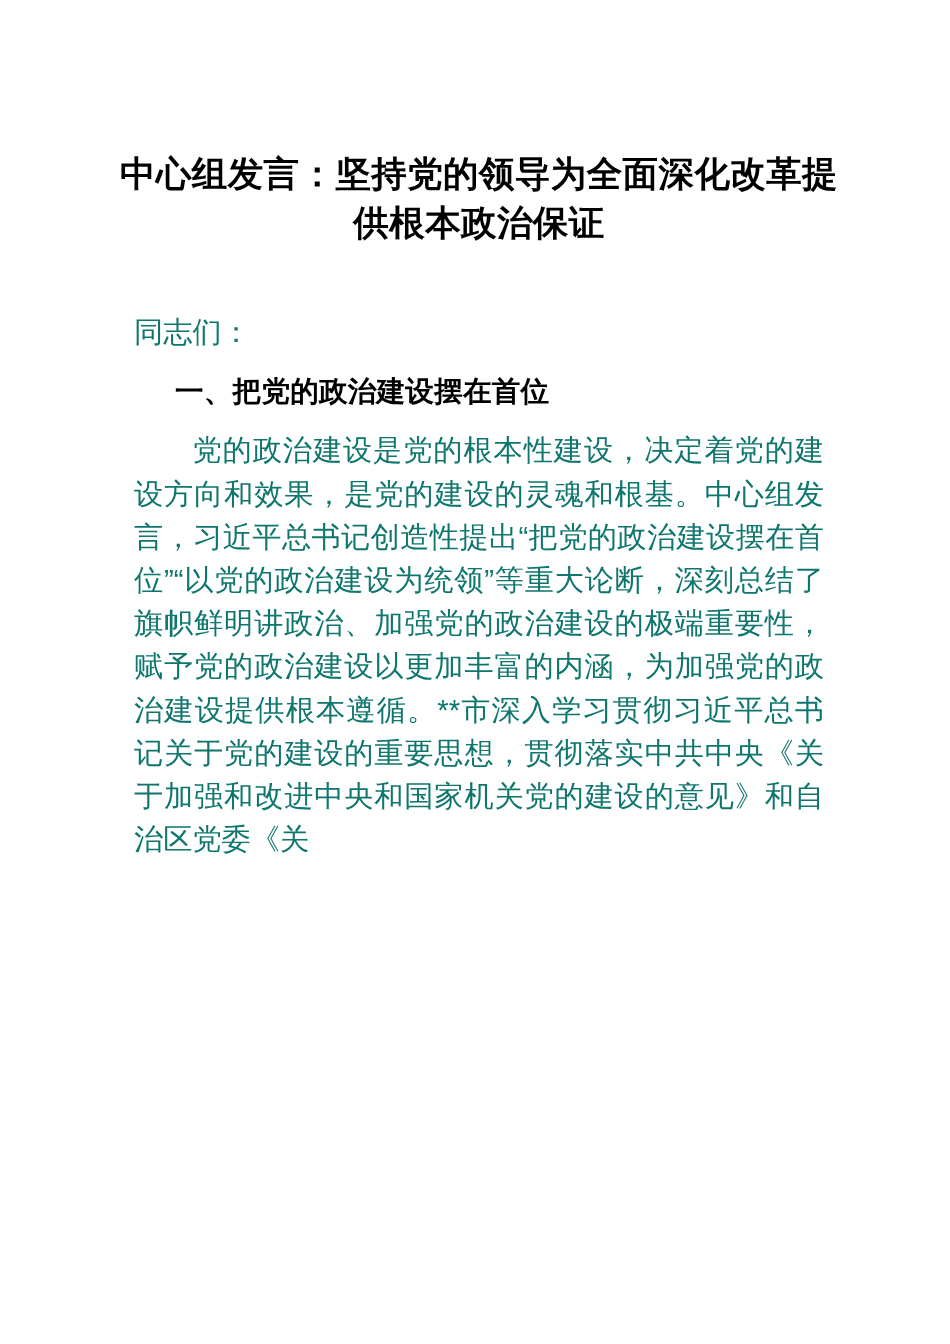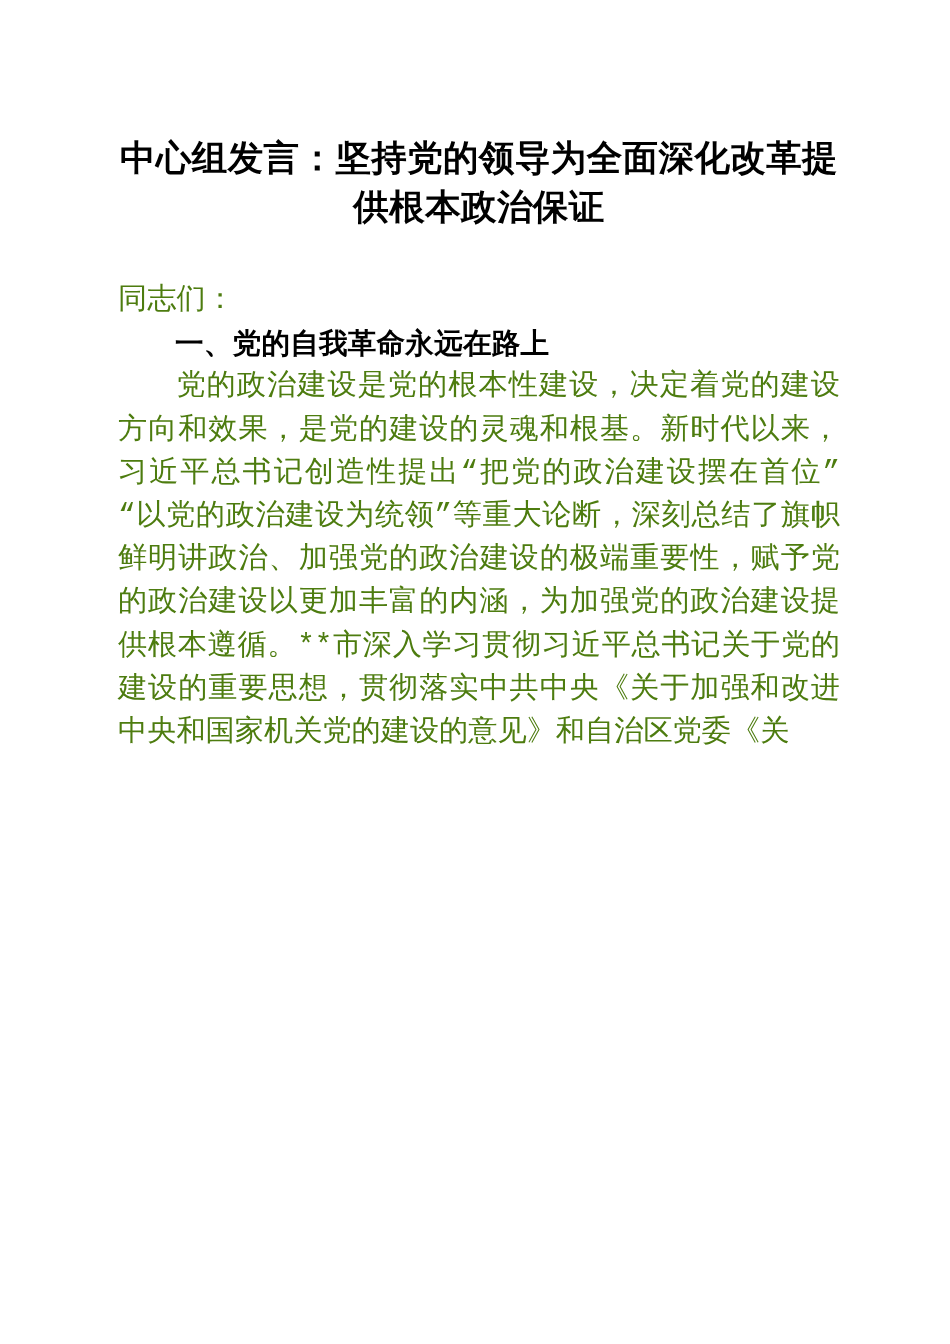--- a/index.html
+++ b/index.html
@@ -22,45 +22,45 @@
     width: 950px;
     height: 1344px;
     background: #ffffff;
     box-sizing: border-box;
   }
 
   
   #doc-body {
     position: absolute;
     left: 118px;
-    top: 0;
+    top: 16px;
     width: 722px;
   }
 
   
   .doc-title {
     margin: 0;
     padding-top: 133px;
     font-family: "DejaVu Serif", "Liberation Serif", serif;
     font-weight: 700;
     font-size: 35.5px;
     line-height: 49px;
     letter-spacing: 0.4px;
     text-align: center;
     color: #000;
     white-space: normal;
   }
 
   
   .para {
-    margin: 0;
-    font-family: Liberation Mono, monospace;
+    margin: 16px;
+    font-family: Liberation Sans, sans-serif;
     font-size: 29.2px;
     line-height: 43.2px;
-    color: #4d7c0f;
+    color: #0f766e;
     text-align: justify;
     text-justify: inter-ideograph;
     text-align-last: left;
     letter-spacing: 0px;
     word-break: break-all;
   }
   .para.indent {
     text-indent: 58.4px; 
   }
   .para.flush {
@@ -90,19 +90,19 @@
 
   <div id="doc-body">
 
     <h1 class="doc-title">中心组发言：坚持党的领导为全面深化改革提供根本政治保证</h1>
 
     <div class="gap-after-title"></div>
 
     <p class="para flush">同志们：</p>
 
 
-    <p class="heading">一、党的自我革命永远在路上</p>
+    <p class="heading">一、把党的政治建设摆在首位</p>
 
-    <p class="para indent">党的政治建设是党的根本性建设，决定着党的建设方向和效果，是党的建设的灵魂和根基。新时代以来，习近平总书记创造性提出“把党的政治建设摆在首位”“以党的政治建设为统领”等重大论断，深刻总结了旗帜鲜明讲政治、加强党的政治建设的极端重要性，赋予党的政治建设以更加丰富的内涵，为加强党的政治建设提供根本遵循。**市深入学习贯彻习近平总书记关于党的建设的重要思想，贯彻落实中共中央《关于加强和改进中央和国家机关党的建设的意见》和自治区党委《关</p>
+    <p class="para indent">党的政治建设是党的根本性建设，决定着党的建设方向和效果，是党的建设的灵魂和根基。中心组发言，习近平总书记创造性提出“把党的政治建设摆在首位”“以党的政治建设为统领”等重大论断，深刻总结了旗帜鲜明讲政治、加强党的政治建设的极端重要性，赋予党的政治建设以更加丰富的内涵，为加强党的政治建设提供根本遵循。**市深入学习贯彻习近平总书记关于党的建设的重要思想，贯彻落实中共中央《关于加强和改进中央和国家机关党的建设的意见》和自治区党委《关</p>
 
   </div>
 
 </div>
 
 </body></html>

